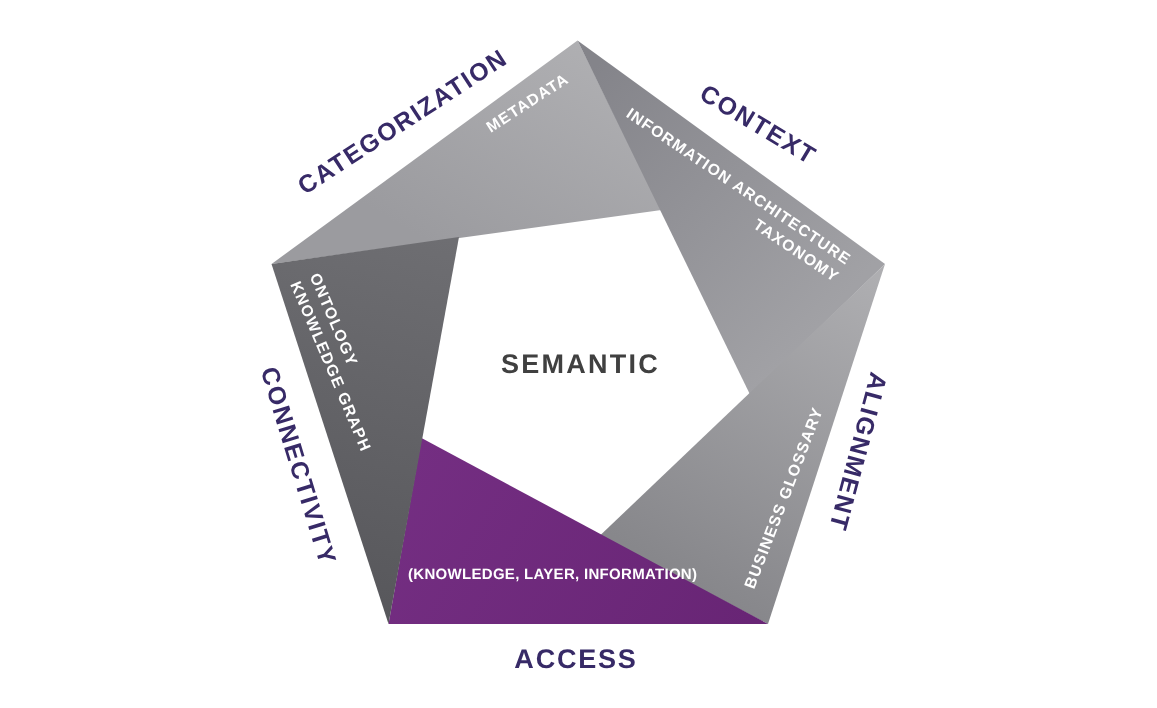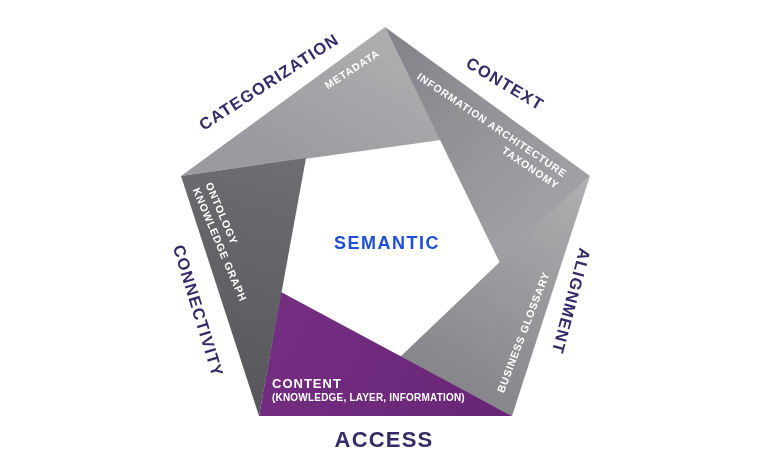--- a/index.html
+++ b/index.html
@@ -36,21 +36,21 @@
     text-align: center;
   }
   .content-block { line-height: 14px; }
   .content-title { font-size: 13px; font-weight: 700; letter-spacing: 1px; }
   .content-sub   { font-size: 10px; font-weight: 700; letter-spacing: 0.2px; }
 
   
   .pos-categorization { left: 269px; top: 82px;  transform: translate(-50%,-50%) rotate(-33deg); }
   .pos-context        { left: 505px; top: 84px;  transform: translate(-50%,-50%) rotate(31deg); }
   .pos-alignment      { left: 571px; top: 301px; transform: translate(-50%,-50%) rotate(105deg); }
-  .pos-access         { left: 384px; top: 440px; transform: translate(-50%,-50%); font-size: 22px; }
+  .pos-access         { left: 384px; top: 440px; transform: translate(-50%,-50%); font-size: 18px; }
   .pos-connectivity   { left: 198px; top: 311px; transform: translate(-50%,-50%) rotate(73deg); }
 
   .pos-metadata       { left: 352px; top: 69px;  transform: translate(-50%,-50%) rotate(-33deg); }
   .pos-infoarch       { left: 488px; top: 131px; transform: translate(-50%,-50%) rotate(34deg); text-align: right; }
   .pos-glossary       { left: 523px; top: 332px; transform: translate(-50%,-50%) rotate(-69deg); }
   .pos-ontology       { left: 226px; top: 242px; transform: translate(-50%,-50%) rotate(67deg); text-align: left; }
   .pos-content        { left: 272px; top: 377px; }
   .pos-center         { left: 387px; top: 243px; transform: translate(-50%,-50%); }
 </style>
 </head>
@@ -103,21 +103,20 @@
   </div>
 
   <div class="lbl seg-lbl pos-glossary" style="color: rgb(255, 255, 255);">BUSINESS GLOSSARY</div>
 
   <div class="lbl seg-lbl seg-block pos-ontology" style="color: rgb(255, 255, 255);">
     <div>ONTOLOGY</div>
     <div>KNOWLEDGE GRAPH</div>
   </div>
 
   <div class="lbl content-block pos-content" style="color: rgb(255, 255, 255);">
-    <div class="content-title">CONTENT</div>
     <div class="content-sub">(KNOWLEDGE, LAYER, INFORMATION)</div>
   </div>
 
-  <div class="lbl center-lbl pos-center" style="color: #1d4ed8; text-align: center;">
+  <div class="lbl center-lbl pos-center" style="color: #404040; text-align: center;">
     <div>SEMANTIC</div>
   </div>
 
 </div>
 
 </body></html>

